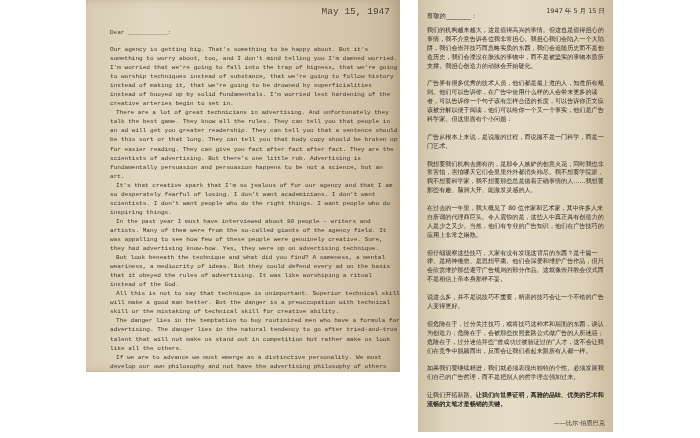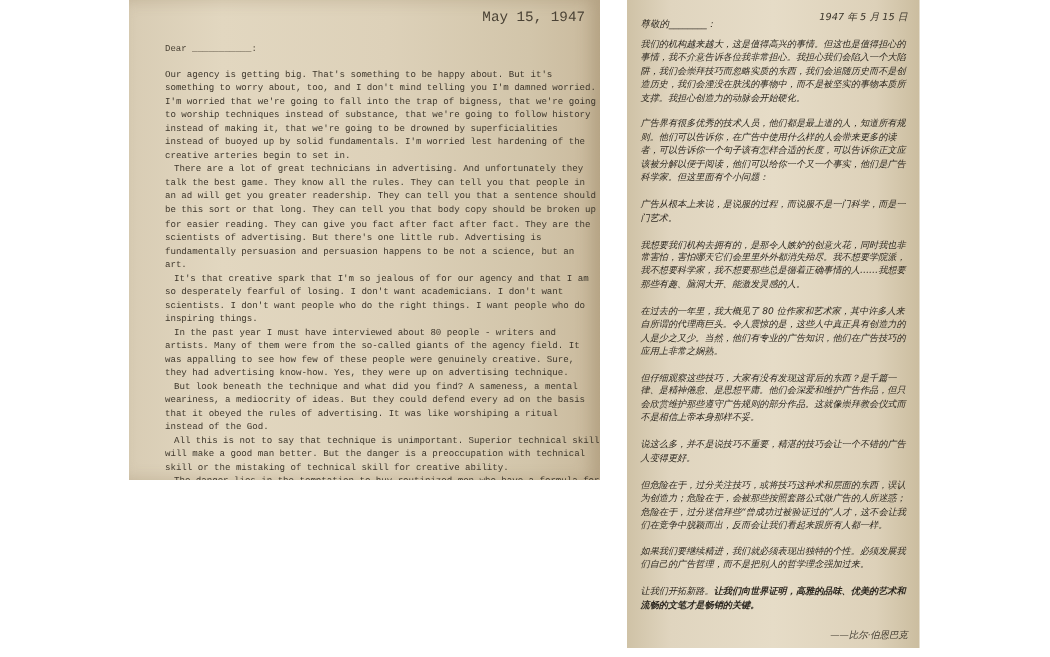--- a/index.html
+++ b/index.html
@@ -2,21 +2,21 @@
 <html><head>
 <meta charset="utf-8">
 <style>
   html, body { margin: 0; padding: 0; }
   body {
     width: 700px; height: 438px; overflow: hidden;
     background: #ffffff; position: relative;
     font-family: "DejaVu Sans", sans-serif;
   }
   .page-en {
-    position: absolute; left: 86px; top: 0; width: 314px; height: 320px;
+    position: absolute; left: 86px; top: 0; width: 314px; height: 372px;
     background: linear-gradient(90deg, #d8ccb4 0%, #e2d7c0 20%, #ddd1b9 55%, #d2c5aa 85%, #c9b99c 100%);
     box-shadow: inset -6px 0 10px rgba(120,95,60,0.25);
     overflow: hidden;
   }
   .page-en .date {
     position: absolute; right: 10px; top: 6px;
     font-family: "Liberation Mono", monospace; font-size: 9.5px; color: #4a4235;
   }
   .page-en .salutation {
     position: absolute; left: 24px; top: 29px;
@@ -31,21 +31,20 @@
   .page-en .body p.first { text-indent: 0; }
   .page-en .closing {
     position: absolute; left: 24px; top: 402px;
     font-family: "Liberation Mono", monospace; font-size: 6.1px; line-height: 9px; color: #3e372c;
   }
   .gap { position:absolute; left:400px; top:0; width:18px; height:438px; background:#fff; }
   .page-zh {
     position: absolute; left: 418px; top: 0; width: 195px; height: 432px;
     background: linear-gradient(90deg, #cfc2a6 0%, #e0d5bf 15%, #e6dcc7 50%, #ddd1b9 85%, #cbbd9f 100%);
     overflow: hidden;
-    font-style: italic;
   }
   .page-zh .salutation {
     position: absolute; left: 9px; top: 12px; font-size: 6.3px; color: #2d2820;
   }
   .page-zh .date {
     position: absolute; right: 8px; top: 7px; font-size: 6.5px; color: #3a342a;
   }
   .page-zh .body {
     position: absolute; left: 9px; top: 26px; width: 180px;
     font-size: 6.1px; line-height: 8.9px; color: #2d2820;

